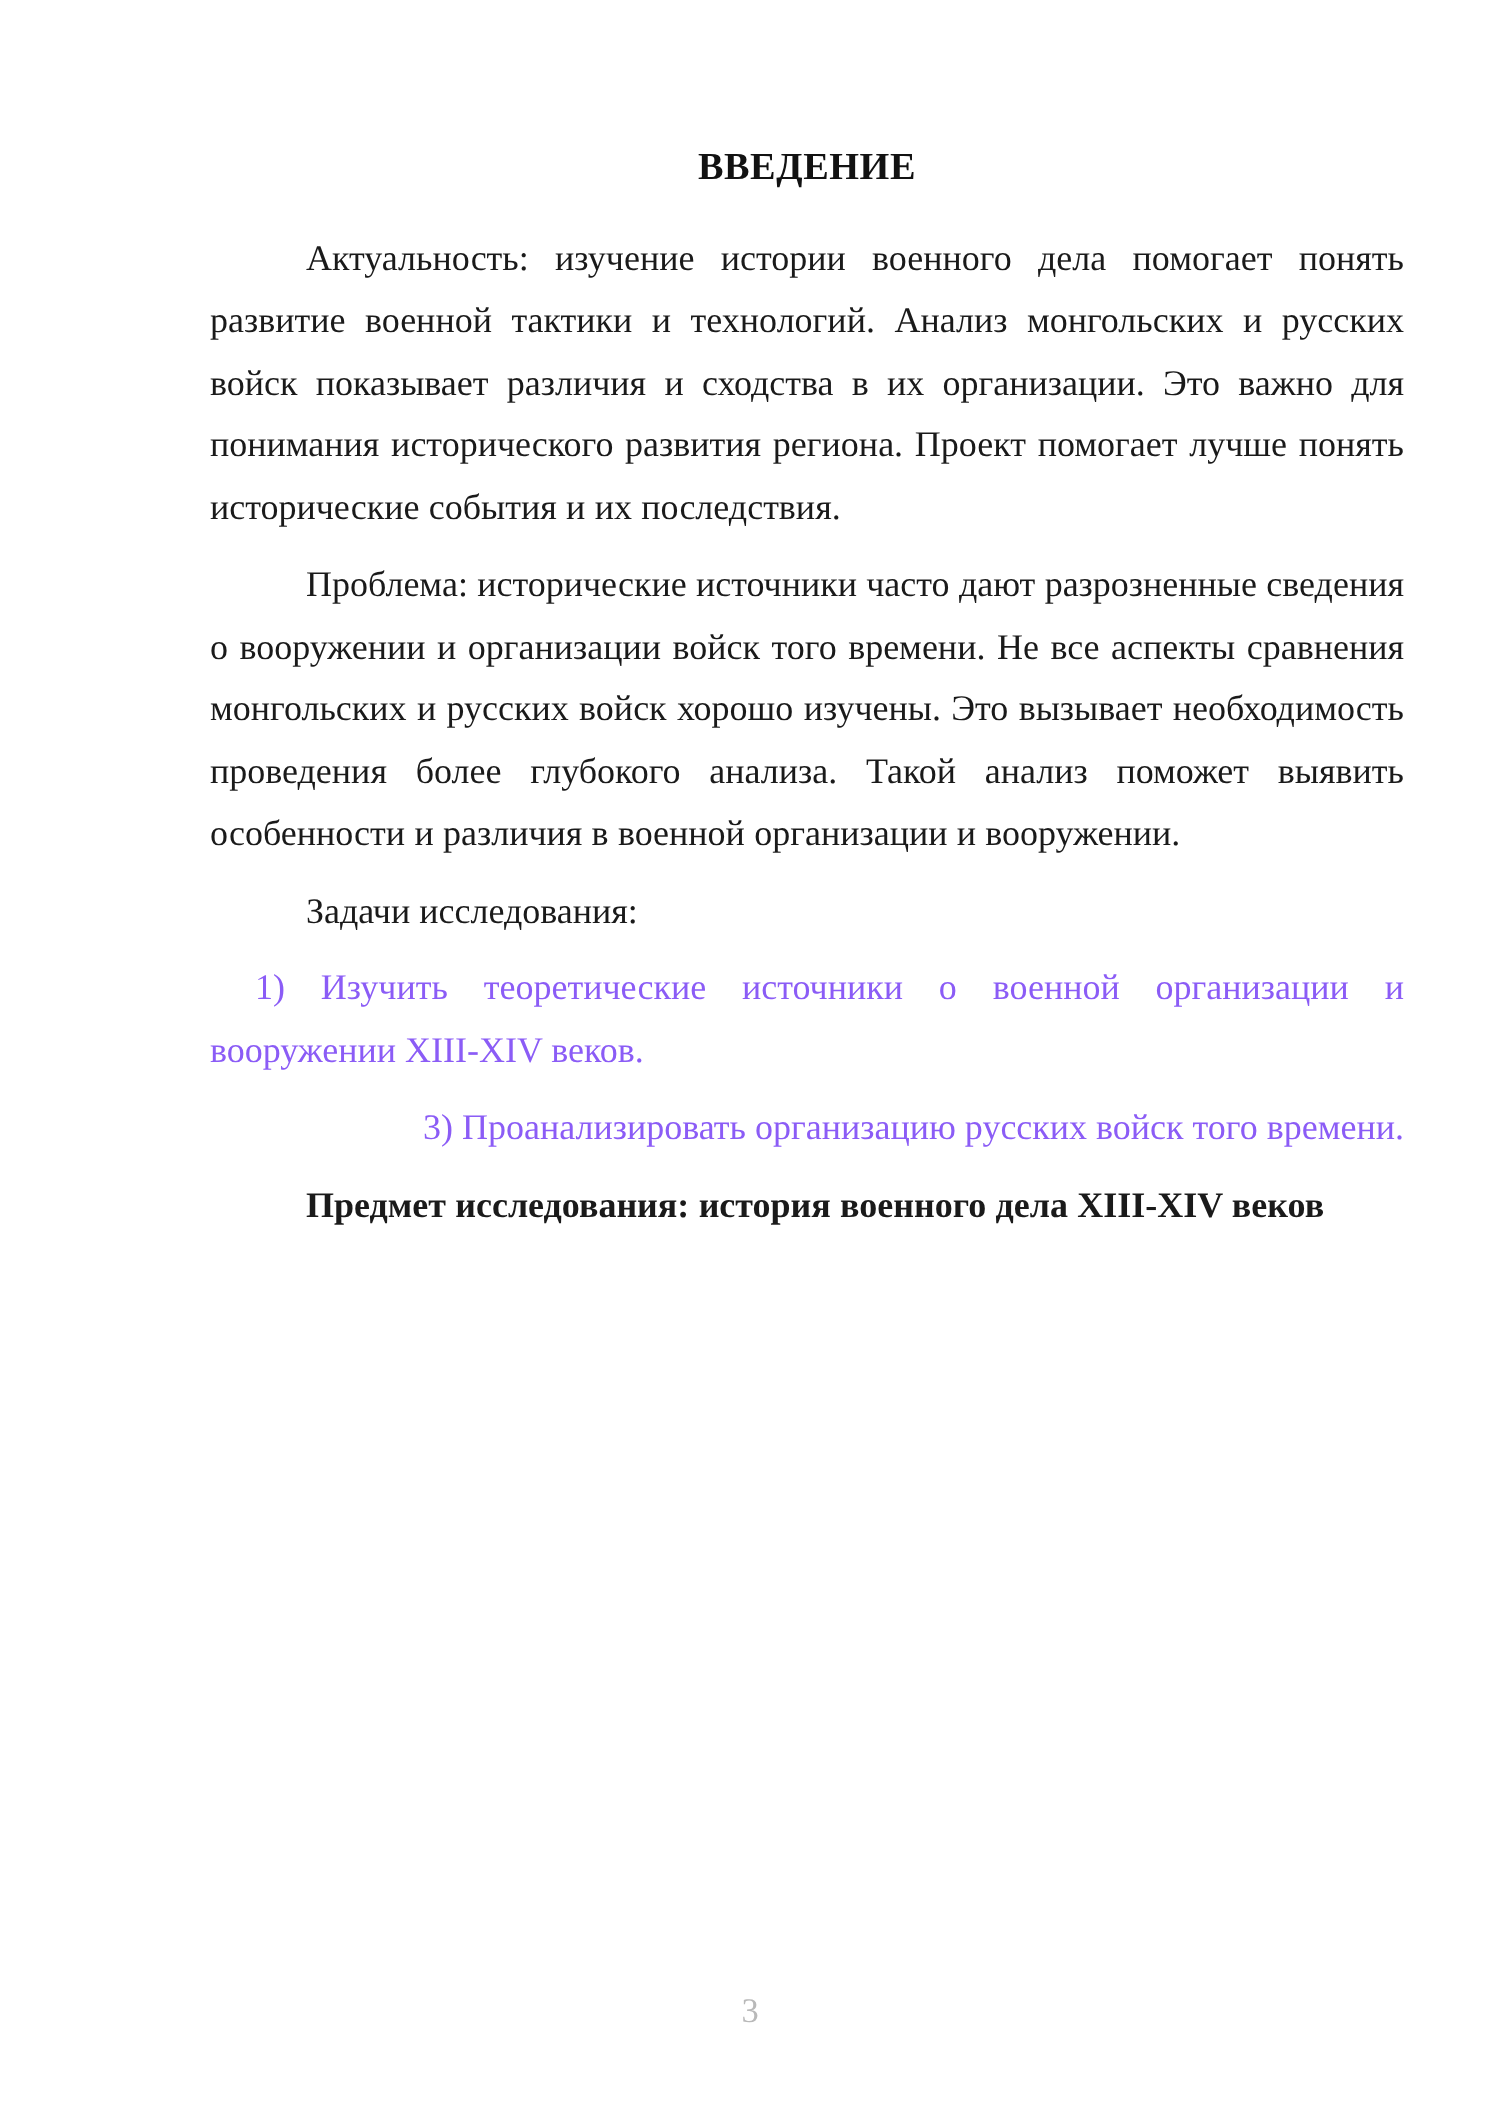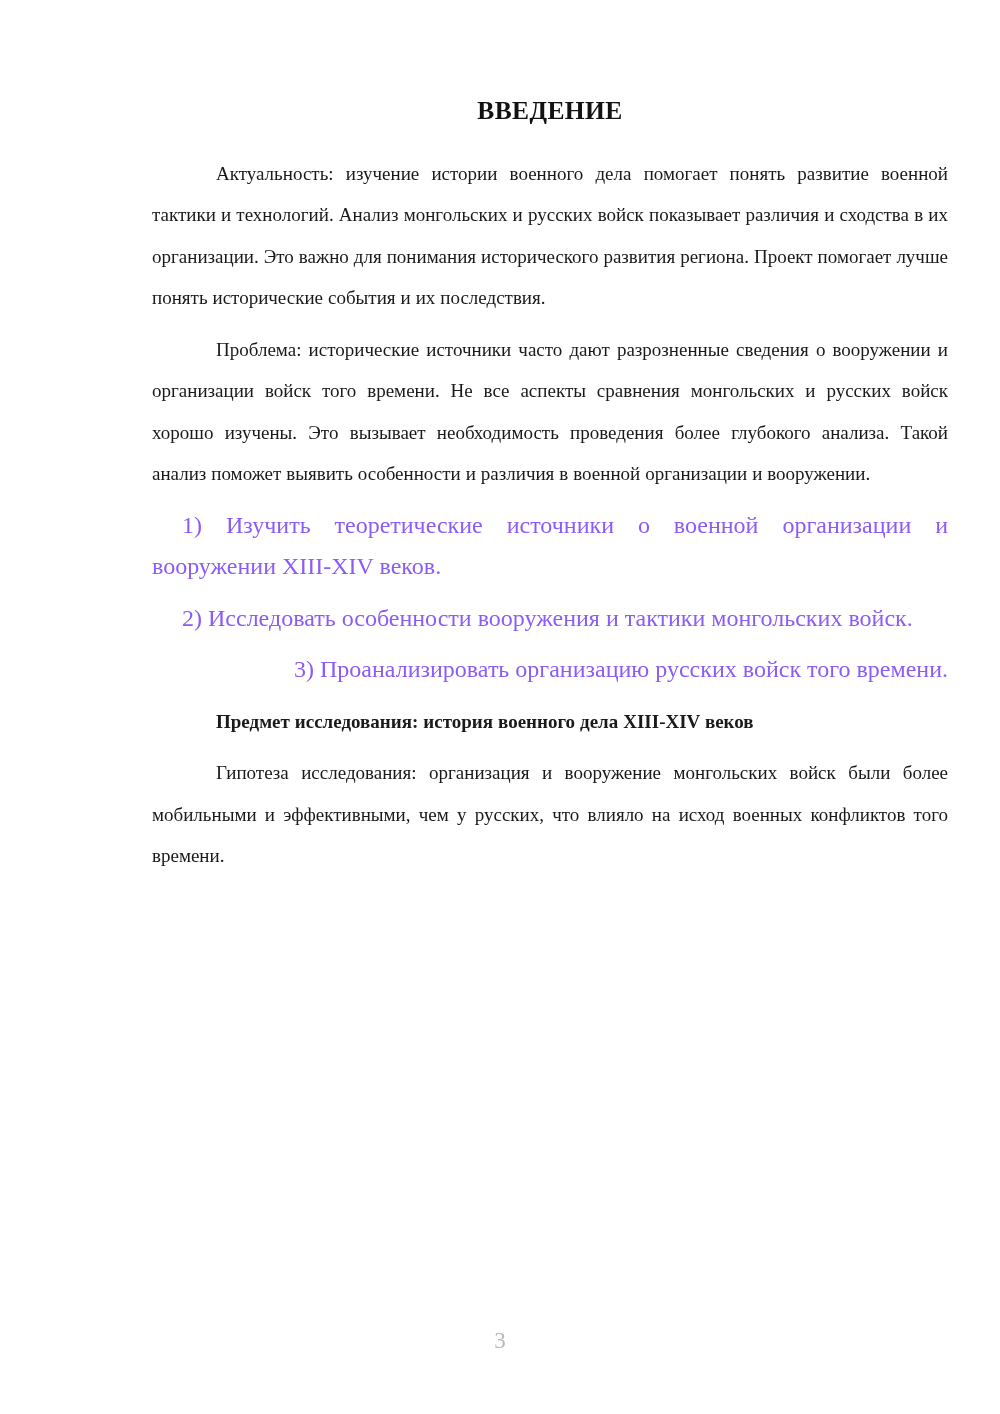--- a/index.html
+++ b/index.html
@@ -25,41 +25,40 @@
     width: 1000px;
     height: 1414px;
     background: #ffffff;
   }
 
   .content {
     position: absolute;
     left: 140px;
     top: 0;
     width: 796px;
-    margin-left: 12px;
   }
 
   .doc-title {
     text-align: center;
     font-size: 25.5px;
     font-weight: bold;
     letter-spacing: 0.4px;
     margin: 0;
     padding-top: 95px;
     line-height: 1.25;
     color: #121212;
   }
 
   .body-block {
     margin-top: 26px;
   }
 
   p.para {
     margin: 0 0 10px 0;
-    font-size: 19px;
+    font-size: 24px;
     line-height: 41.5px;
     text-align: justify;
     text-indent: 64px;
     text-justify: inter-word;
     color: #1a1a1a;
     word-spacing: 0.2px;
   }
 
   p.para:last-child {
     margin-bottom: 0;
@@ -111,31 +110,30 @@
 
     <h1 class="doc-title">ВВЕДЕНИЕ</h1>
 
     <div class="body-block">
 
       <p class="para">Актуальность: изучение истории военного дела помогает понять развитие военной тактики и технологий. Анализ монгольских и русских войск показывает различия и сходства в их организации. Это важно для понимания исторического развития региона. Проект помогает лучше понять исторические события и их последствия.</p>
 
       <p class="para">Проблема: исторические источники часто дают разрозненные сведения о вооружении и организации войск того времени. Не все аспекты сравнения монгольских и русских войск хорошо изучены. Это вызывает необходимость проведения более глубокого анализа. Такой анализ поможет выявить особенности и различия в военной организации и вооружении.</p>
 
 
+      <p class="tasks-heading">Задачи исследования:</p>
 
       <p class="list-item">1) Изучить теоретические источники о военной организации и вооружении XIII-XIV веков.</p>
 
-      <p class="list-item">2) Исследовать особенности вооружения и тактики монгольских войск.</p>
 
       <p class="list-item short">3) Проанализировать организацию русских войск того времени.</p>
 
 
 
 
       <p class="para short">Предмет исследования: история военного дела XIII-XIV веков</p>
 
-      <p class="para">Гипотеза исследования: организация и вооружение монгольских войск были более мобильными и эффективными, чем у русских, что влияло на исход военных конфликтов того времени.</p>
 
     </div>
   </div>
 
   <div class="page-number">3</div>
 </div>
 
 </body></html>

